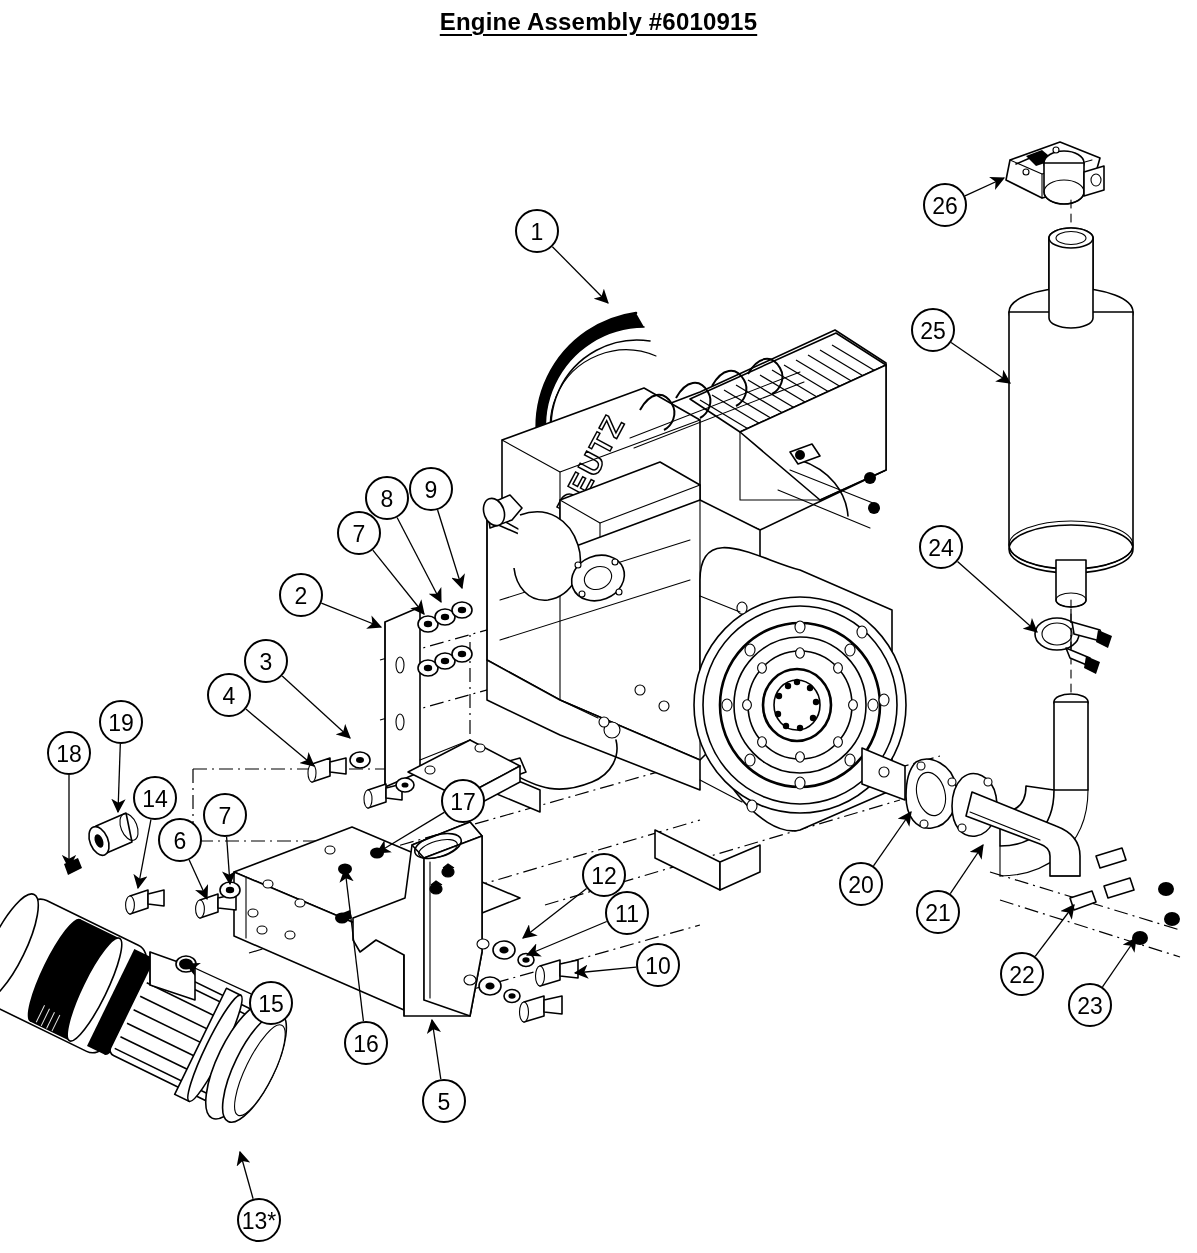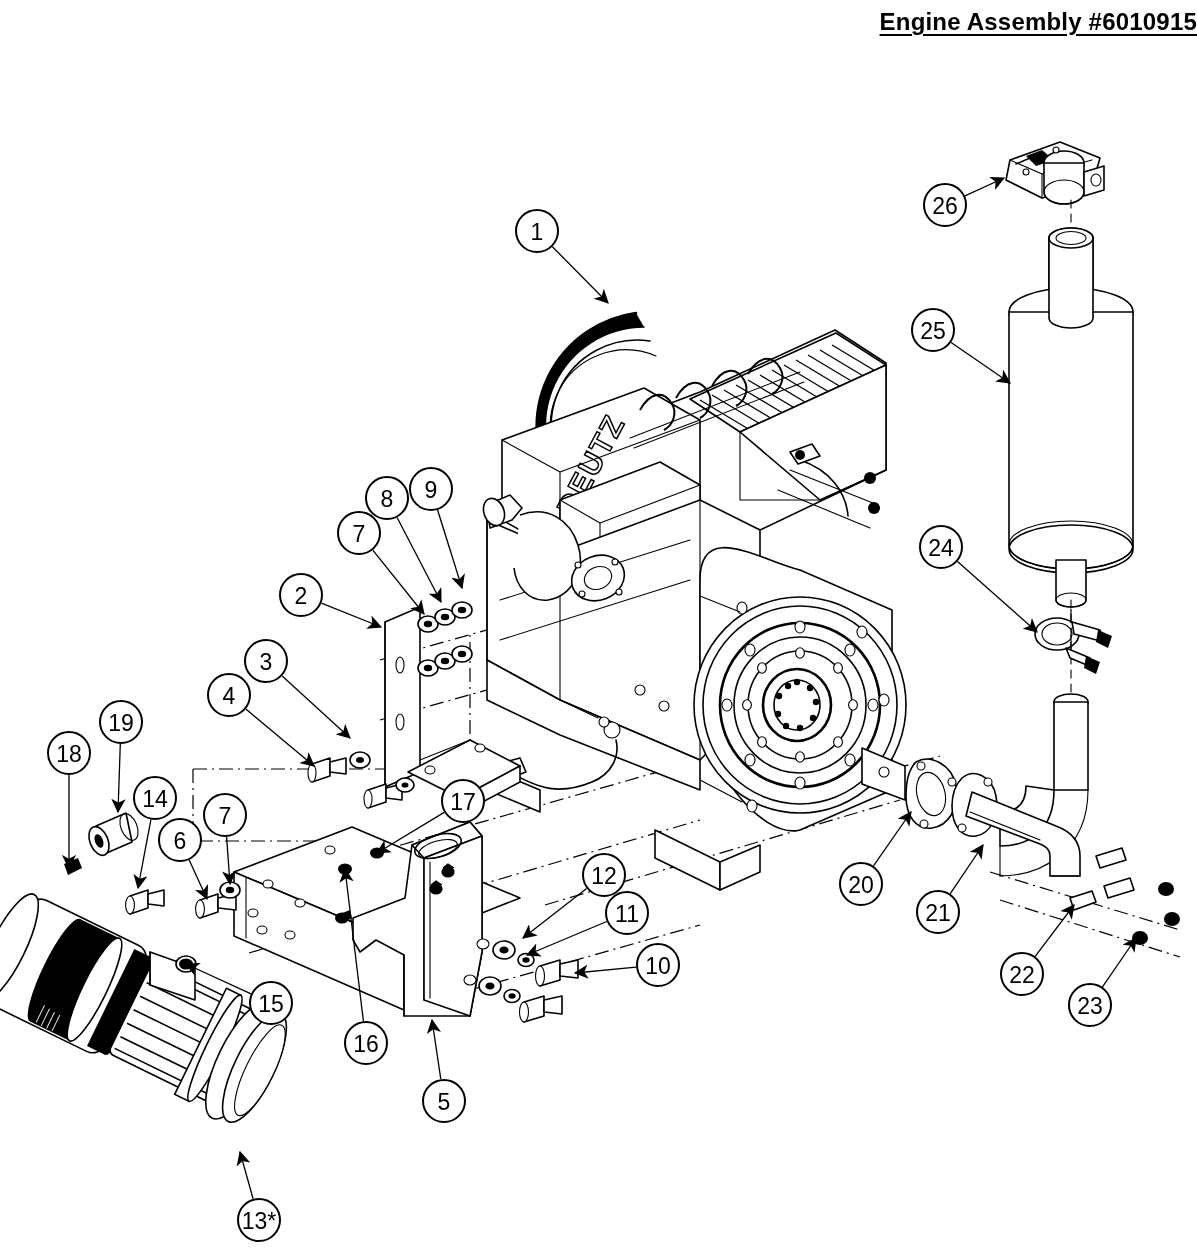--- a/index.html
+++ b/index.html
@@ -1,20 +1,20 @@
 <!DOCTYPE html>
 <html><head>
 <meta charset="utf-8">
 <title>Engine Assembly Diagram</title>
 <style>
   html,body{margin:0;padding:0;background:#ffffff;}
   body{width:1197px;height:1253px;position:relative;
        font-family:"Liberation Sans", sans-serif;overflow:hidden;}
   #diagram-title{
-     position:absolute;left:0;top:8px;width:1197px;text-align:right;
+     position:absolute;left:0;top:8px;width:1197px;text-align:center;
      font-size:24px;font-weight:bold;color:#000;letter-spacing:.2px;
   }
   #diagram-title span{ text-decoration:underline; text-underline-offset:4px; }
   svg#art{position:absolute;left:0;top:0;width:1197px;height:1253px;}
   .ln{fill:none;stroke:#000;stroke-width:1.6;stroke-linejoin:round;stroke-linecap:round;}
   .ln2{fill:none;stroke:#000;stroke-width:2.6;stroke-linejoin:round;stroke-linecap:round;}
   .lnT{fill:none;stroke:#000;stroke-width:1.1;stroke-linejoin:round;stroke-linecap:round;}
   .wh{fill:#fff;stroke:#000;stroke-width:1.6;stroke-linejoin:round;}
   .whT{fill:#fff;stroke:#000;stroke-width:1.1;stroke-linejoin:round;}
   .blk{fill:#000;stroke:none;}

